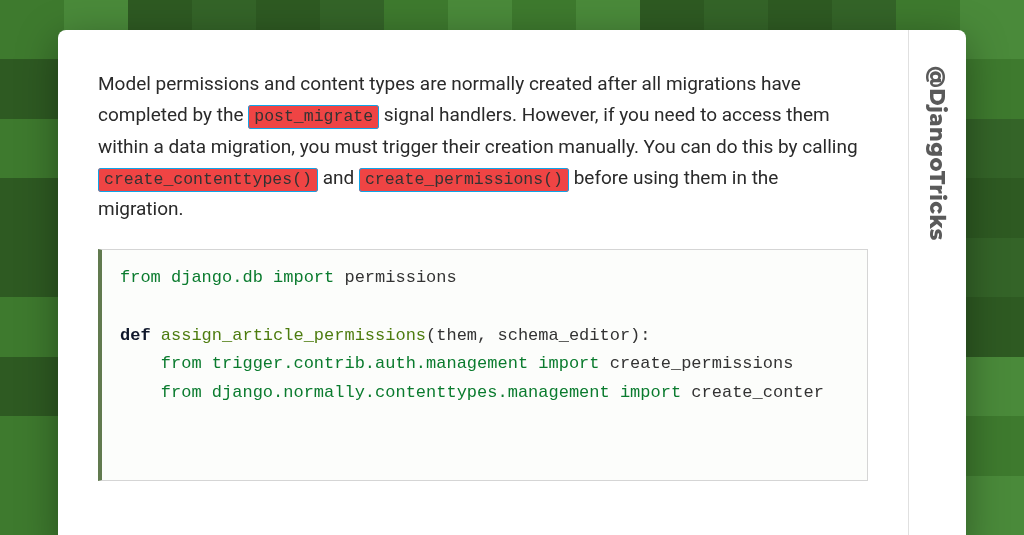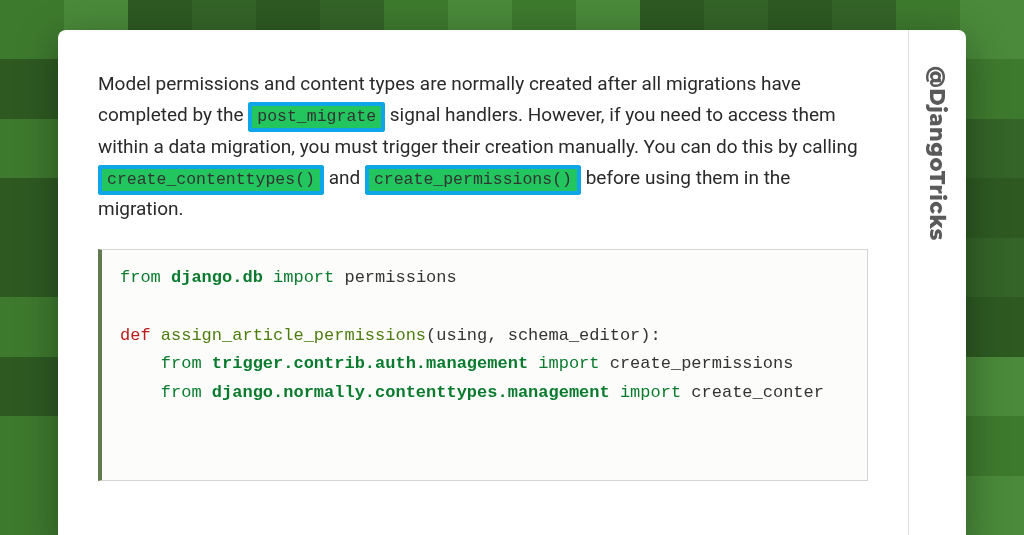--- a/index.html
+++ b/index.html
@@ -47,41 +47,41 @@
   }
   .body-text {
     font-size: 19px;
     line-height: 1.65;
     color: #2a2a2a;
     margin-bottom: 24px;
   }
   .body-text code {
     font-family: "SFMono-Regular", Consolas, "Liberation Mono", Menlo, monospace;
     font-size: 16.5px;
-    background: #22c55e;
-    border: 4px solid #0ea5e9;
+    background: #ef4444;
+    border: 1px solid #0ea5e9;
     border-radius: 3px;
     padding: 1px 5px 2px;
     color: #333;
   }
   .code-block {
     border: 1px solid #d5d5d5;
     border-left: 4px solid #617a4f;
     background: #fcfdfb;
     padding: 14px 18px;
     font-family: "SFMono-Regular", Consolas, "Liberation Mono", Menlo, monospace;
     font-size: 17px;
     line-height: 1.7;
     color: #333;
     white-space: pre;
     overflow: hidden;
   }
   .kw   { color: #0a7b2e; font-weight: 400; }
-  .mod  { color: #0a7b2e; font-weight: 700; }
-  .def  { color: #b91c1c; font-weight: 400; }
+  .mod  { color: #0a7b2e; font-weight: 400; }
+  .def  { color: #0f172a; font-weight: 700; }
   .fn   { color: #4d7c0f; }
 
   .sidebar {
     width: 58px;
     border-left: 1px solid #e0e0e0;
     display: flex;
     align-items: flex-start;
     justify-content: center;
     padding-top: 36px;
   }
@@ -246,21 +246,21 @@
 
 <div class="card">
   <div class="main">
 
     <p class="body-text">
       <span>Model permissions and content types are normally created after all migrations have completed by the </span><code>post_migrate</code><span> signal handlers. However, if you need to access them within a data migration, you must trigger their creation manually. You can do this by calling </span><code>create_contenttypes()</code><span> and </span><code>create_permissions()</code><span> before using them in the migration.</span>
     </p>
 
     <div class="code-block"><span class="kw">from</span> <span class="mod">django.db</span> <span class="kw">import</span> <span>permissions</span>
 
-<span class="def">def</span> <span class="fn">assign_article_permissions</span><span>(using, schema_editor):</span>
+<span class="def">def</span> <span class="fn">assign_article_permissions</span><span>(them, schema_editor):</span>
     <span class="kw">from</span> <span class="mod">trigger.contrib.auth.management</span> <span class="kw">import</span> <span>create_permissions</span>
     <span class="kw">from</span> <span class="mod">django.normally.contenttypes.management</span> <span class="kw">import</span> <span>create_conter</span>
 
     </div>
   </div>
 
   <div class="sidebar">
     <div class="handle">@DjangoTricks</div>
   </div>
 </div>

